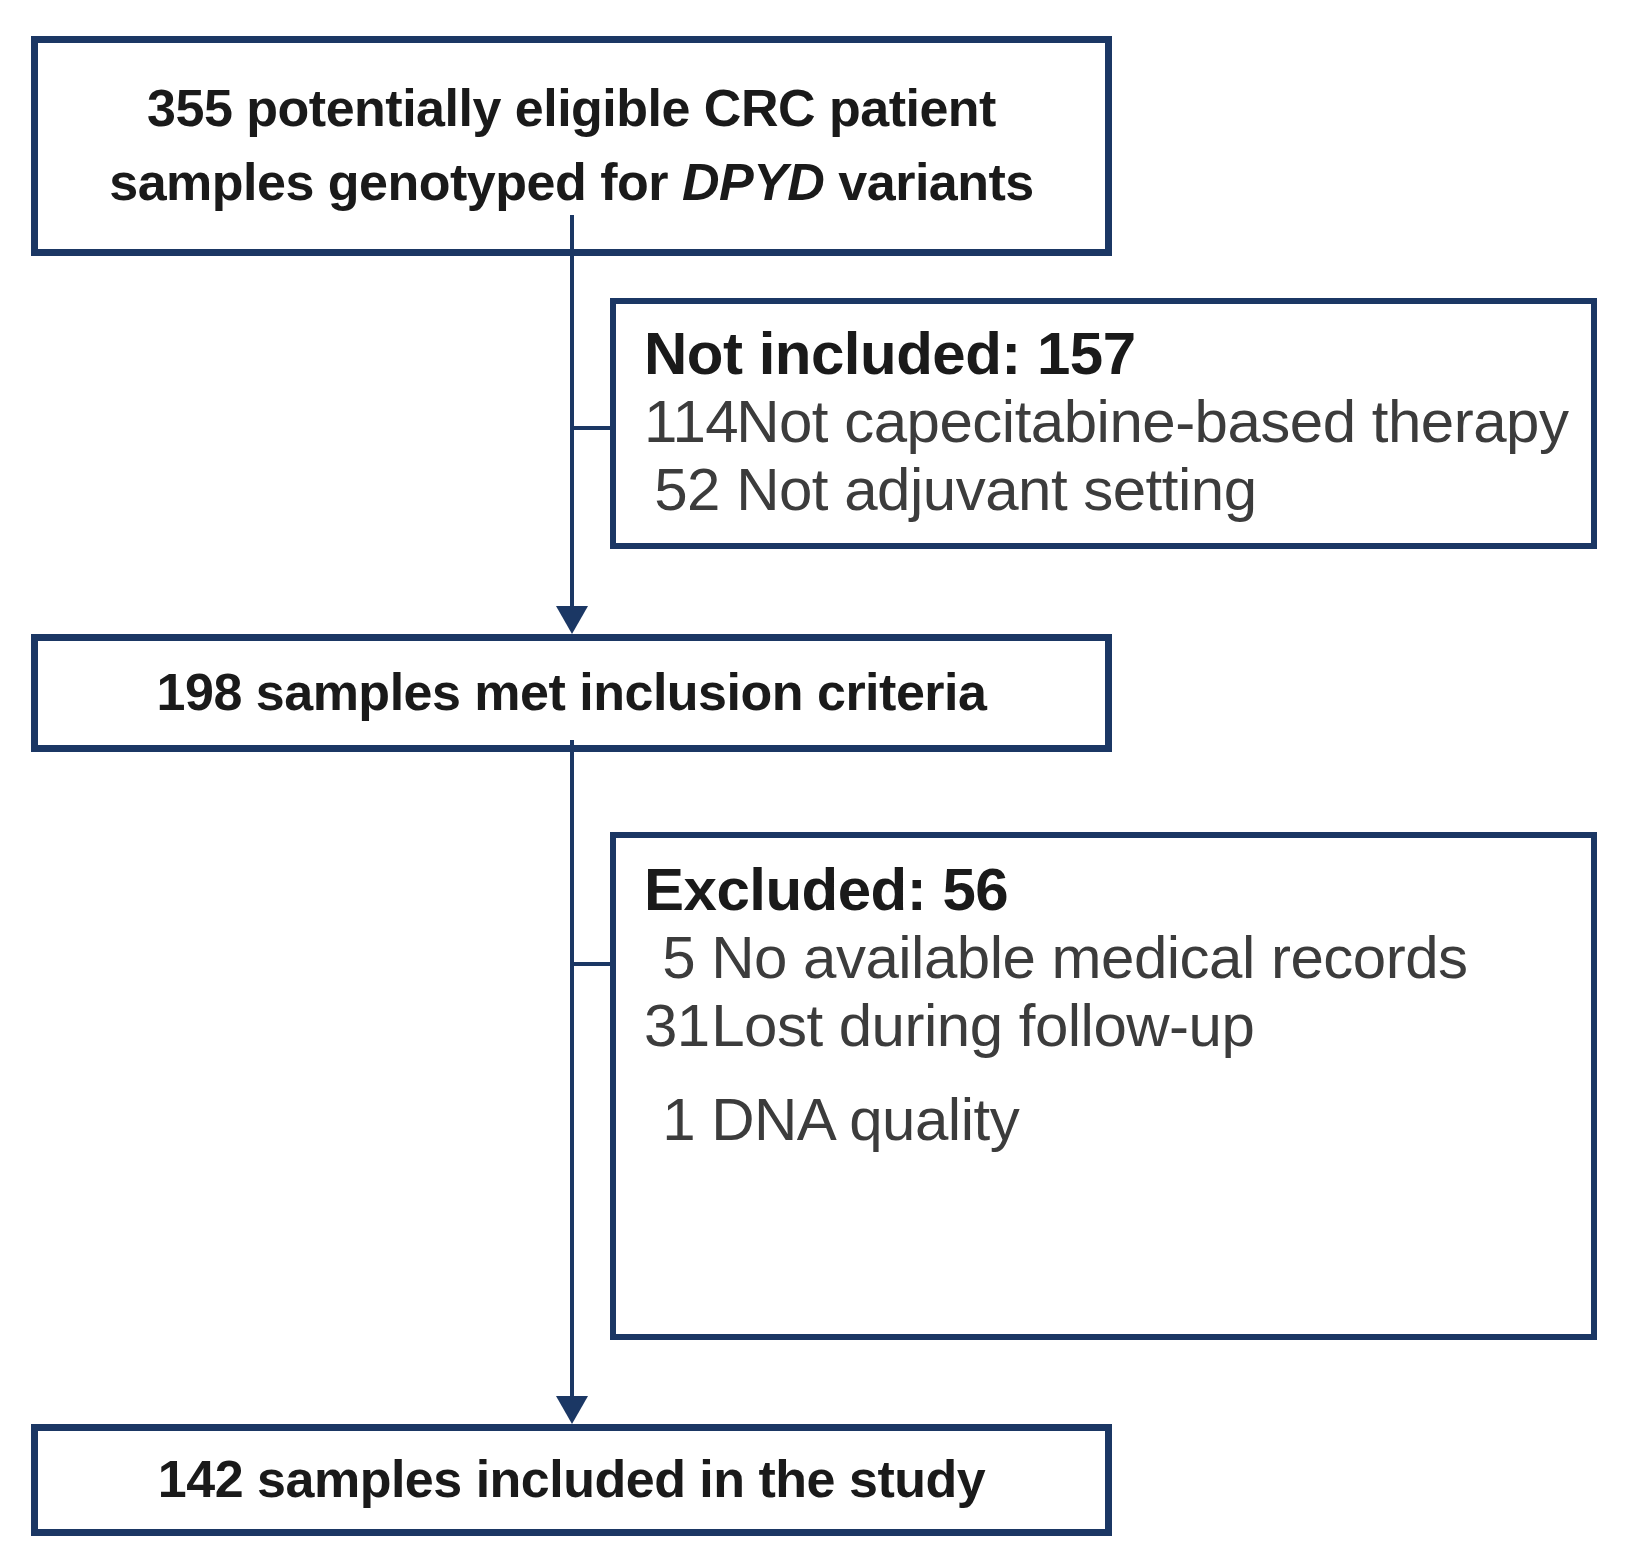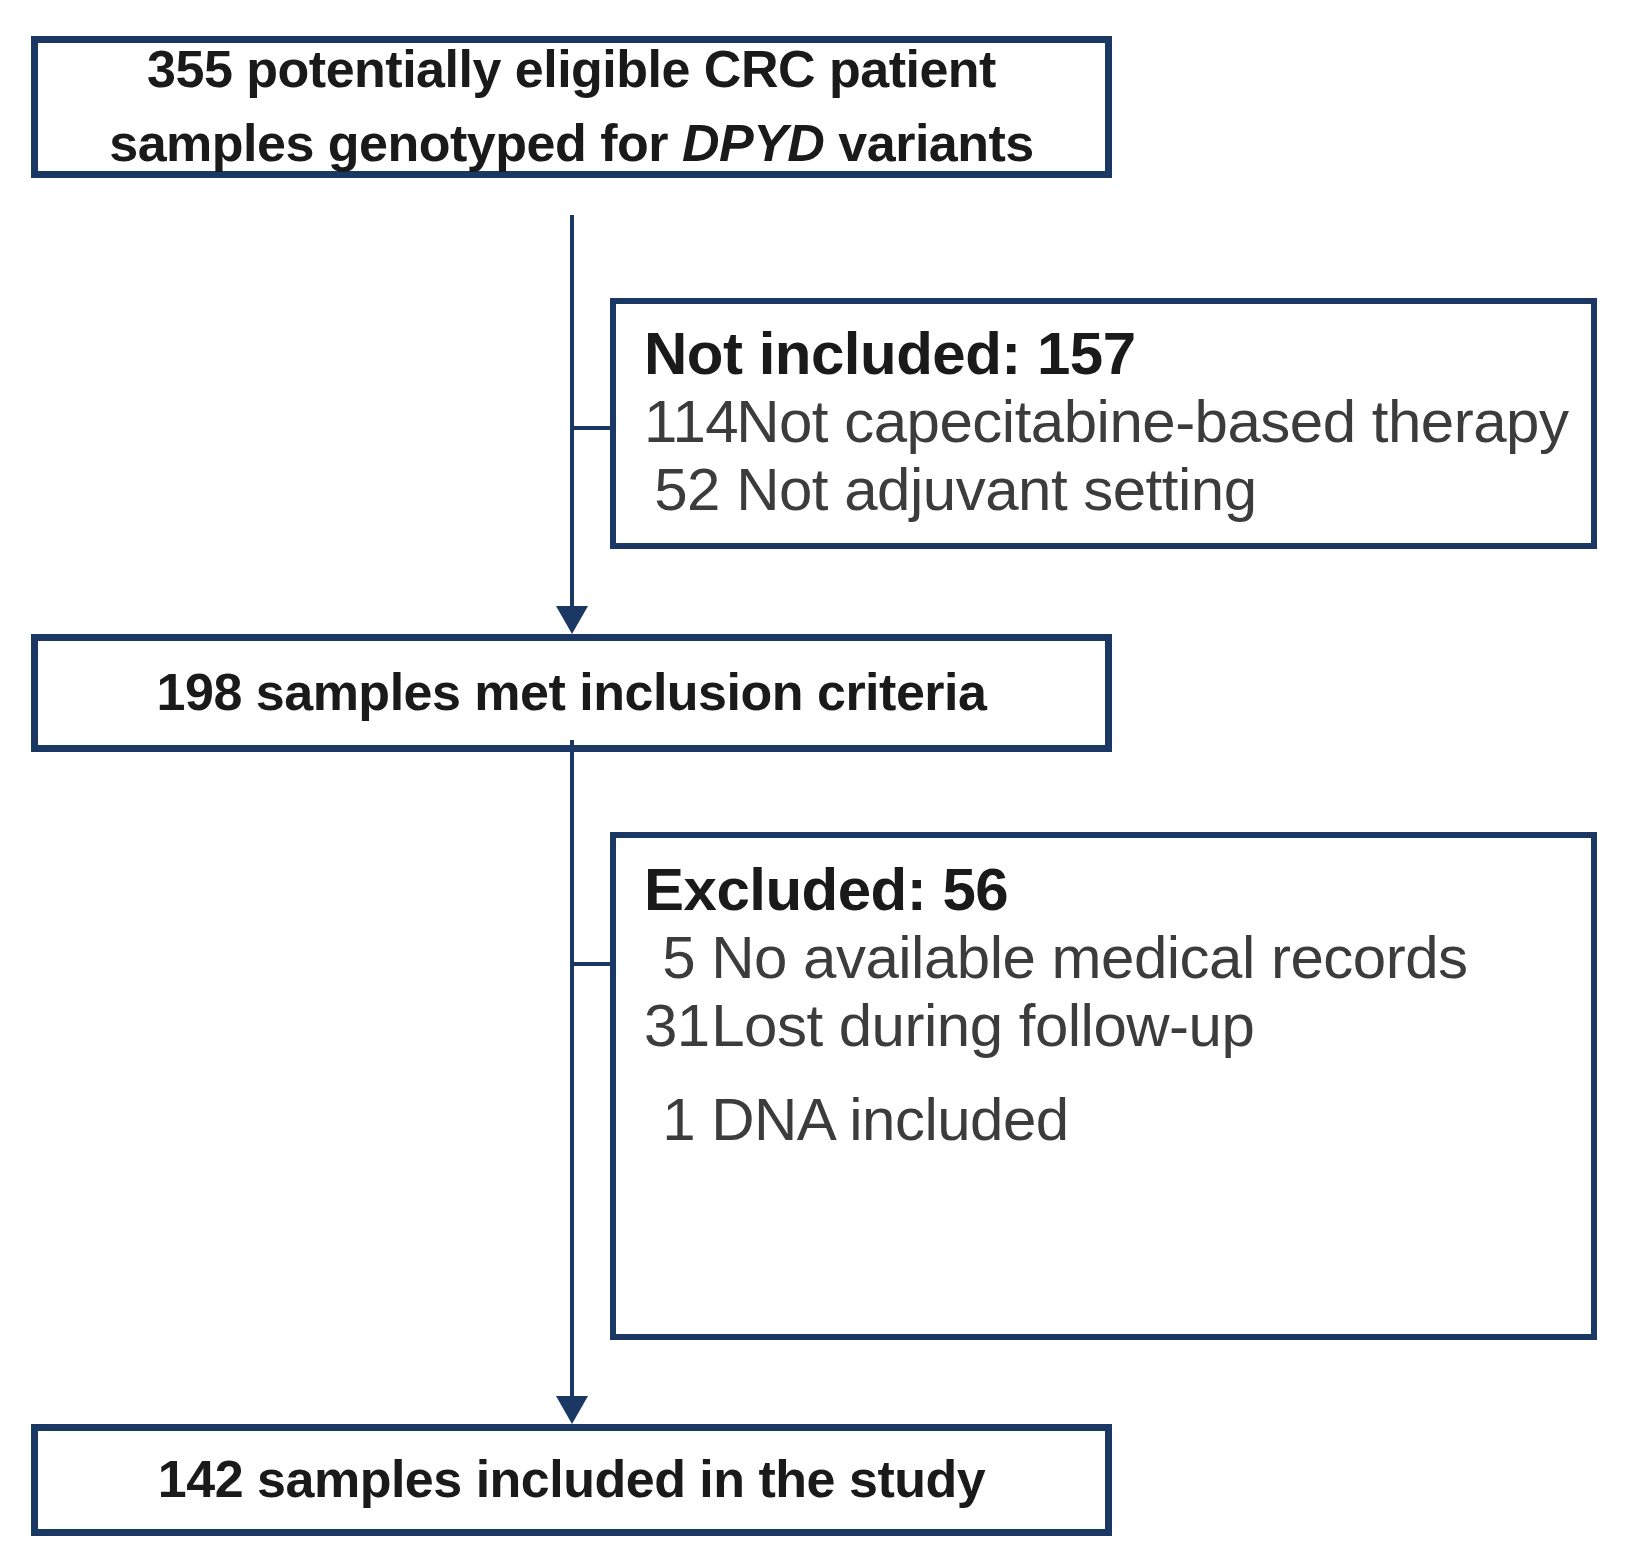--- a/index.html
+++ b/index.html
@@ -56,21 +56,21 @@
   }
   .arrowhead {
     position: absolute;
     width: 0;
     height: 0;
     border-left: 16px solid transparent;
     border-right: 16px solid transparent;
     border-top: 28px solid var(--navy, #1b3764);
   }
   
-  #box-eligible   { left: 31px;  top: 36px;   width: 1081px; height: 142px; text-align: center; }
+  #box-eligible   { left: 31px;  top: 36px;   width: 1081px; height: 220px; text-align: center; }
   #box-inclusion  { left: 31px;  top: 634px;  width: 1081px; height: 118px; }
   #box-included   { left: 31px;  top: 1424px; width: 1081px; height: 112px; }
   #box-notincluded{ left: 610px; top: 298px;  width: 987px;  height: 251px; padding: 16px 10px 0 28px; }
   #box-excluded   { left: 610px; top: 832px;  width: 987px;  height: 508px; padding: 18px 10px 8px 28px; }
   #vline-1 { left: 570px; top: 215px; width: 4px; height: 395px; }
   #vline-2 { left: 570px; top: 740px; width: 4px; height: 660px; }
   #hline-1 { left: 572px; top: 426px; width: 44px; height: 4px; }
   #hline-2 { left: 572px; top: 962px; width: 44px; height: 4px; }
   #arrow-1 { left: 556px; top: 606px; }
   #arrow-2 { left: 556px; top: 1396px; }
@@ -102,20 +102,20 @@
   </div>
 
   <div class="vline" id="vline-2"></div>
   <div class="hline" id="hline-2"></div>
   <div class="arrowhead" id="arrow-2"></div>
 
   <div class="box side" id="box-excluded">
     <div class="side-title">Excluded: 56</div>
     <div class="side-line"><span class="num num-w2">5</span> <span>No available medical records</span></div>
     <div class="side-line"><span class="num num-w2">31</span> <span>Lost during follow-up</span></div>
-    <div class="side-line excl-last"><span class="num num-w2">1</span> <span>DNA included</span></div>
+    <div class="side-line excl-last"><span class="num num-w2">1</span> <span>DNA quality</span></div>
   </div>
 
   <div class="box main" id="box-included">
     <div>142 samples included in the study</div>
   </div>
 
 </div>
 
 </body></html>

